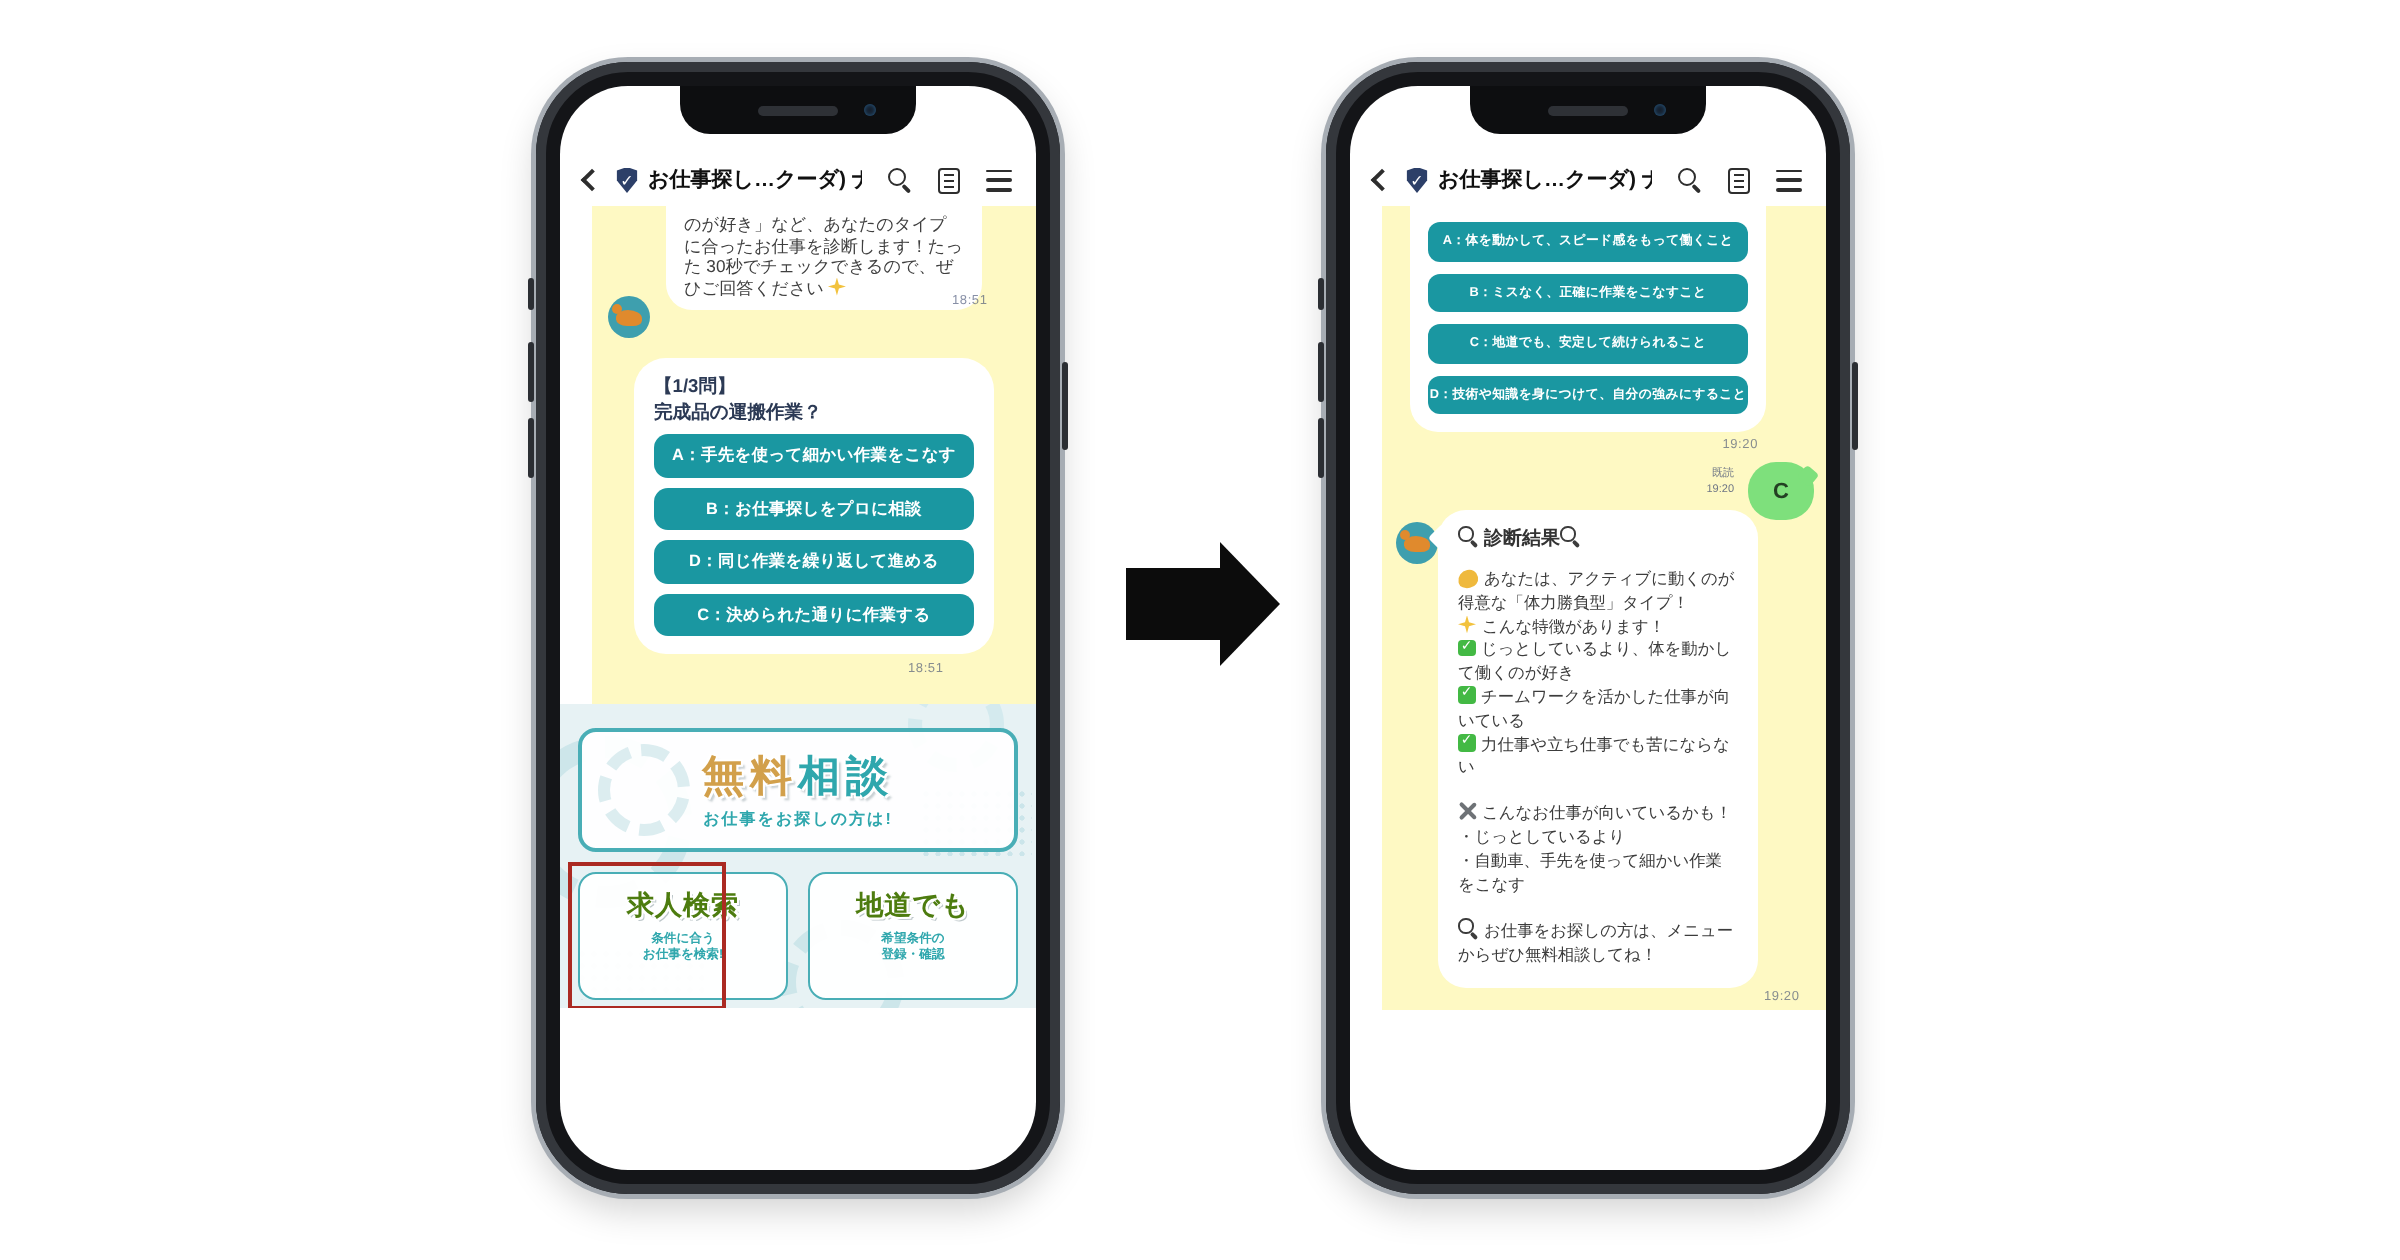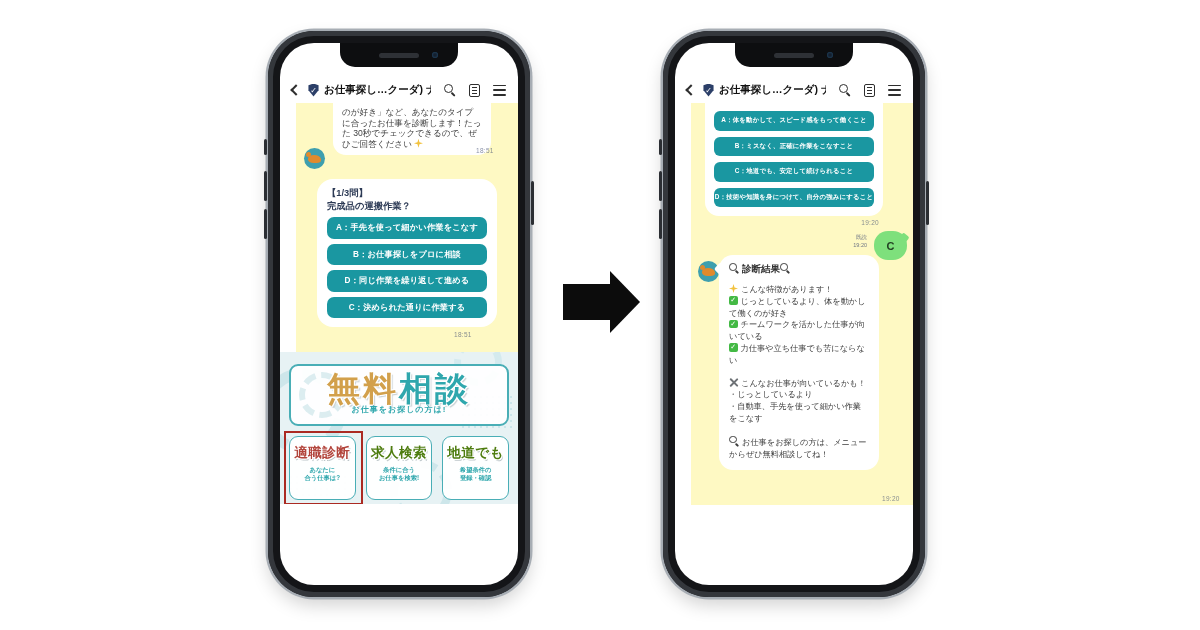--- a/index.html
+++ b/index.html
@@ -62,21 +62,21 @@
   .gear{position:absolute;border-radius:50%;}
   .g1{left:-20px;top:16px;width:86px;height:86px;border:11px dashed #cde6ea;}
   .g2{right:16px;top:-14px;width:48px;height:48px;border:7px dashed #d4eaee;}
   .g3{right:66px;bottom:-18px;width:62px;height:62px;border:8px dashed #cde6ea;}
   .dots{position:absolute;background-image:radial-gradient(#c2e0e6 1.2px,transparent 1.4px);background-size:6px 6px;opacity:.75;}
   .dA{right:2px;top:42px;width:56px;height:34px;}
   .dB{left:8px;bottom:4px;width:64px;height:26px;}
   .banner{position:absolute;left:9px;right:9px;top:12px;height:62px;background:rgba(255,255,255,.93);border:2px solid #49aeb6;border-radius:9px;
           display:flex;flex-direction:column;align-items:center;justify-content:center;z-index:2;}
   .banner .g4{position:absolute;left:8px;top:6px;width:46px;height:46px;border:6px dashed #dcedf0;border-radius:50%;}
-  .bn-title{position:relative;font-size:33px;font-weight:800;letter-spacing:3px;line-height:27px;
+  .bn-title{position:relative;font-size:21px;font-weight:800;letter-spacing:3px;line-height:27px;
             text-shadow:1px 1px 0 #fff,-1px -1px 0 #fff,1px -1px 0 #fff,-1px 1px 0 #fff,2px 2px 1px rgba(40,70,80,.25);text-align:center;}
   .bn-t1{color:#d2a04b;}
   .bn-t2{color:#2fa7ad;}
   .bn-sub{position:relative;font-size:8px;font-weight:bold;color:#2fa7ad;letter-spacing:1px;margin-top:2px;}
   .rm-row{position:absolute;left:9px;right:9px;top:84px;height:64px;display:flex;gap:10px;z-index:2;}
   .rm-btn{position:relative;flex:1;background:rgba(255,255,255,.95);border:1.8px solid #49aeb6;border-radius:9px;
           display:flex;flex-direction:column;align-items:center;padding-top:7px;cursor:pointer;}
   .rm-t{font-size:13.5px;font-weight:800;letter-spacing:.5px;color:#4d7c0f;
         text-shadow:1px 1px 0 #fff,-1px -1px 0 #fff,1px -1px 0 #fff,-1px 1px 0 #fff,1.5px 1.5px 0 rgba(40,70,80,.3);}
   .rm-btn.first .rm-t{color:#b2453c;}
@@ -178,25 +178,20 @@
         <div class="dots dA"></div>
         <div class="dots dB"></div>
 
         <div class="banner">
           <div class="g4"></div>
           <div class="bn-title"><span class="bn-t1">無料</span><span class="bn-t2">相談</span></div>
           <div class="bn-sub">お仕事をお探しの方は!</div>
         </div>
 
         <div class="rm-row">
-          <div class="rm-btn first">
-            <span class="rm-t">適職診断</span>
-            <span class="rm-s">あなたに
-合う仕事は?</span>
-          </div>
           <div class="rm-btn">
             <span class="rm-t">求人検索</span>
             <span class="rm-s">条件に合う
 お仕事を検索!</span>
           </div>
           <div class="rm-btn">
             <span class="rm-t">地道でも</span>
             <span class="rm-s">希望条件の
 登録・確認</span>
           </div>
@@ -259,20 +254,21 @@
         <div class="avatar av2">
             <i></i>
           </div>
         <div class="bubble res-bubble">
           <div class="res-title">
             <span class="ic magnifier-icon"></span>
             <span>診断結果</span>
             <span class="ic magnifier-icon"></span>
           </div>
           <div class="res-lines">
+              <div class="res-line"><span class="ic muscle-icon"></span>あなたは、アクティブに動くのが得意な「体力勝負型」タイプ！</div>
               <div class="res-line"><span class="ic sparkles-icon"></span>こんな特徴があります！</div>
               <div class="res-line"><span class="ic check-icon"></span>じっとしているより、体を動かして働くのが好き</div>
               <div class="res-line"><span class="ic check-icon"></span>チームワークを活かした仕事が向いている</div>
               <div class="res-line"><span class="ic check-icon"></span>力仕事や立ち仕事でも苦にならない</div>
               <div class="res-line blank"></div>
               <div class="res-line"><span class="ic tools-icon"></span>こんなお仕事が向いているかも！</div>
               <div class="res-line">・じっとしているより</div>
               <div class="res-line">・自動車、手先を使って細かい作業をこなす</div>
               <div class="res-line blank"></div>
               <div class="res-line"><span class="ic magnifier-icon"></span>お仕事をお探しの方は、メニューからぜひ無料相談してね！</div>

